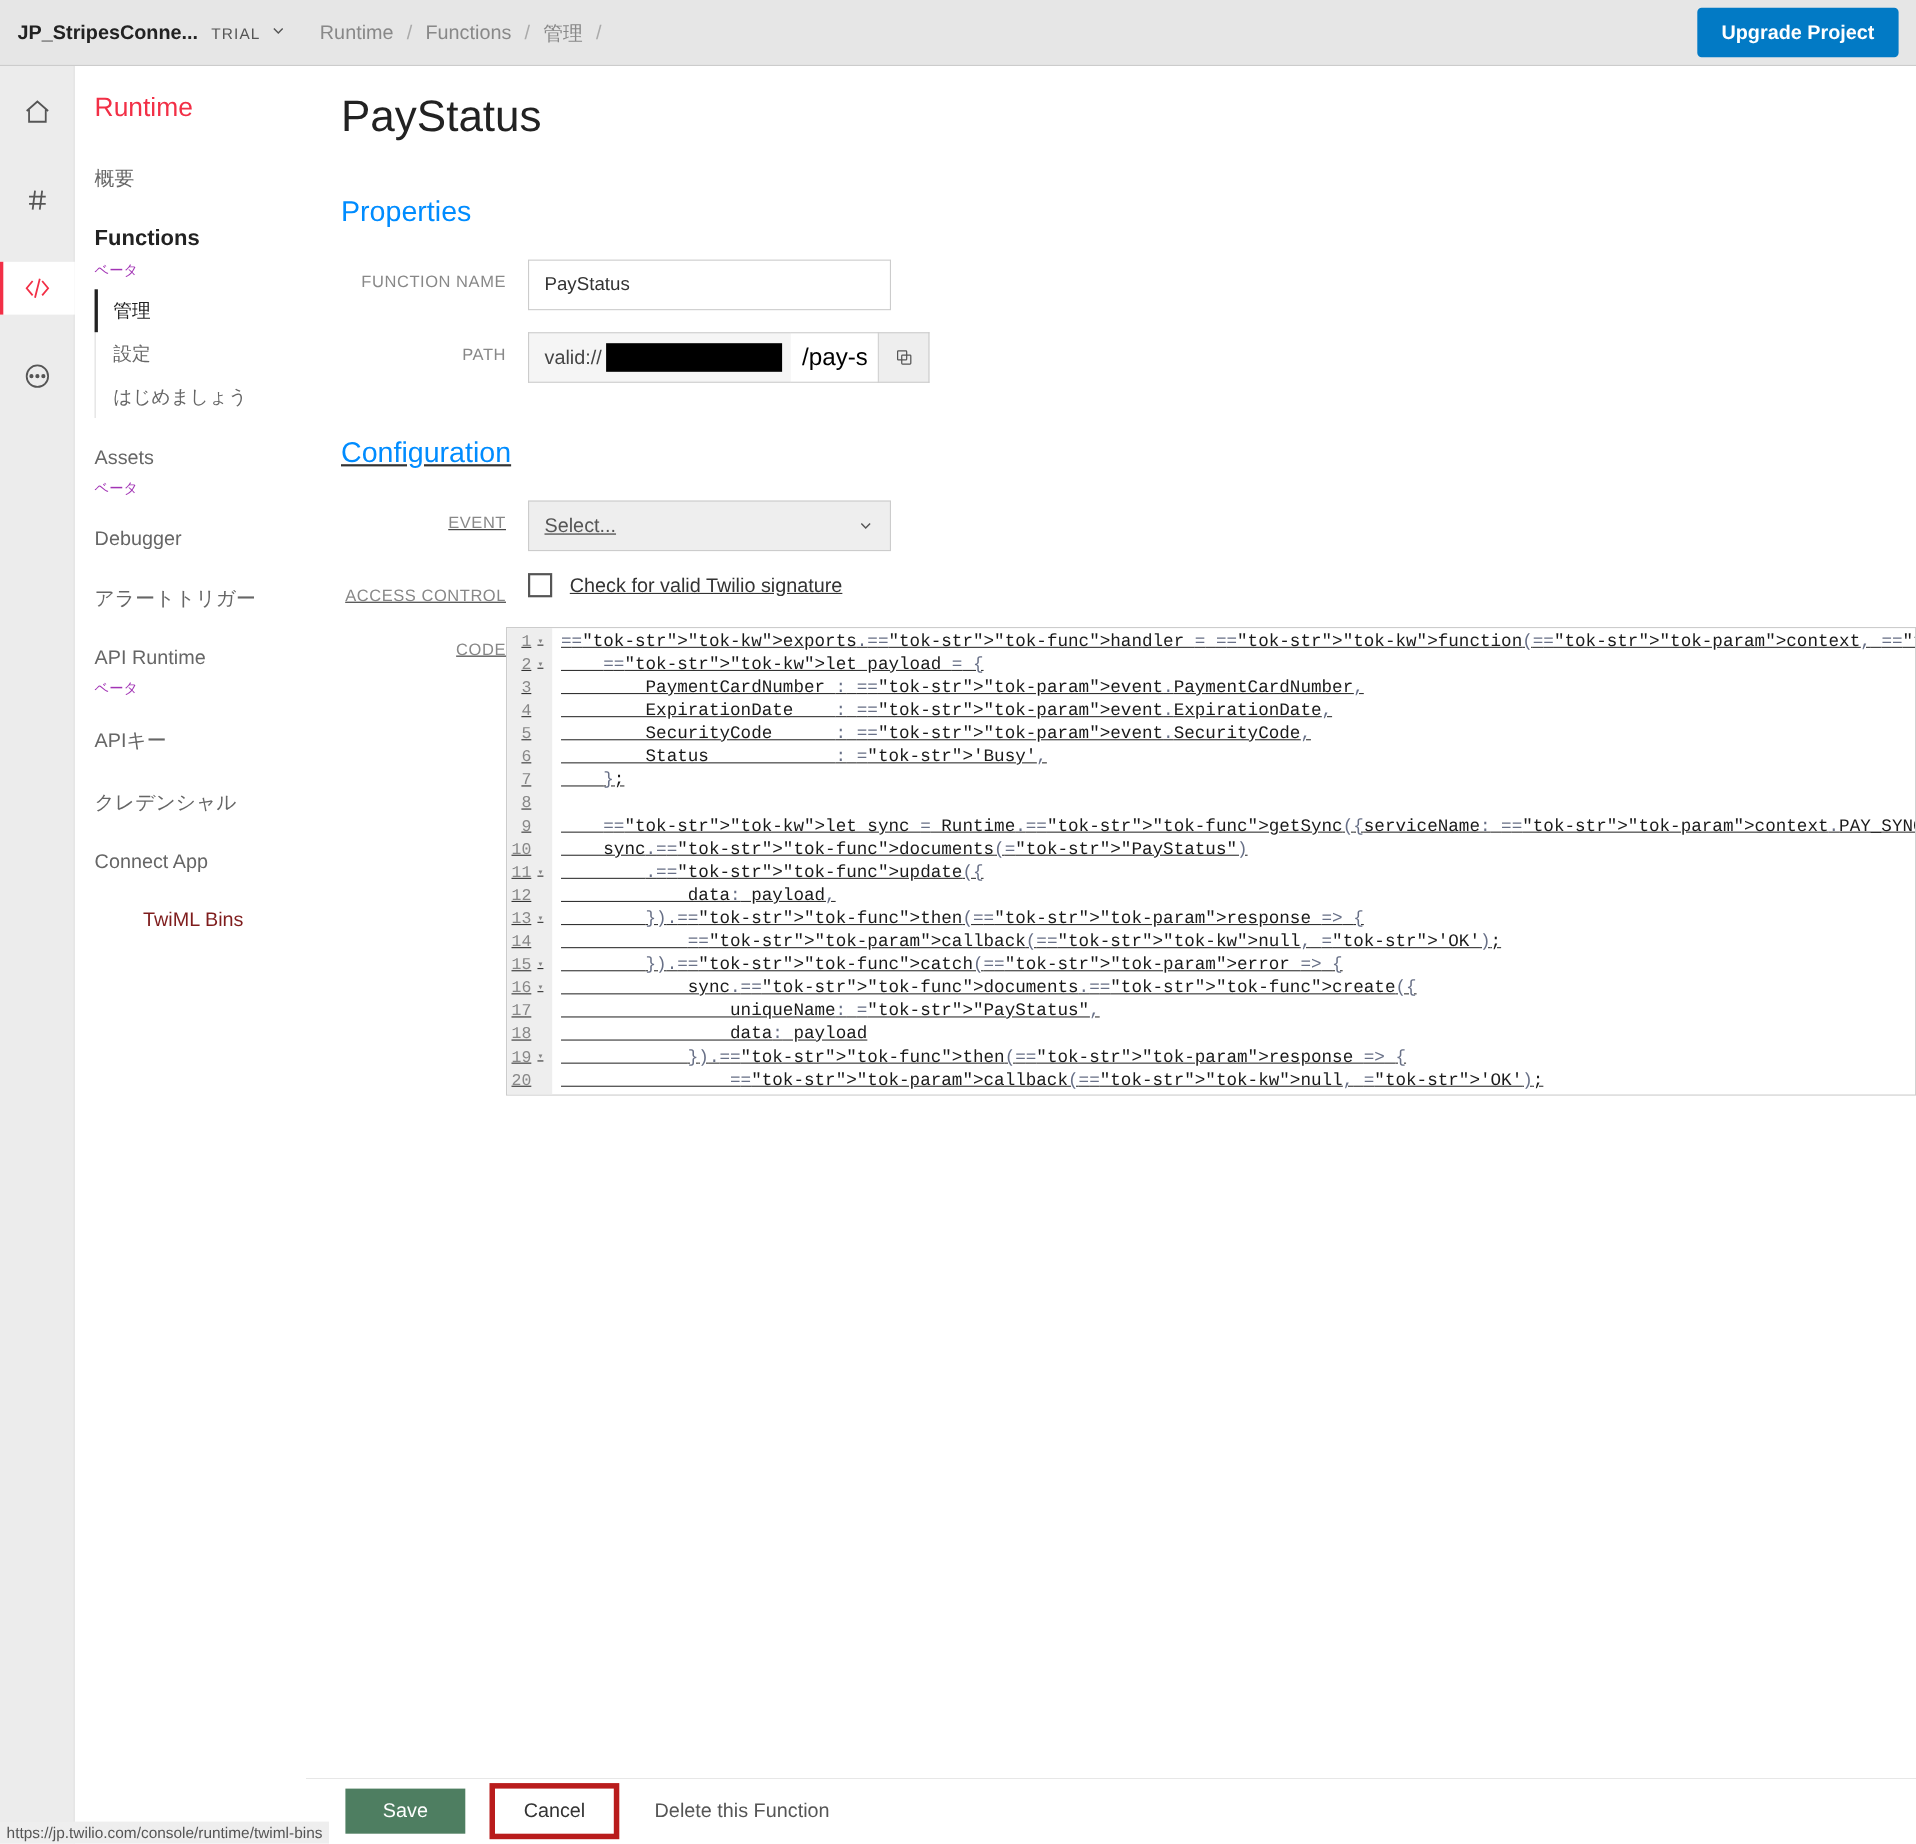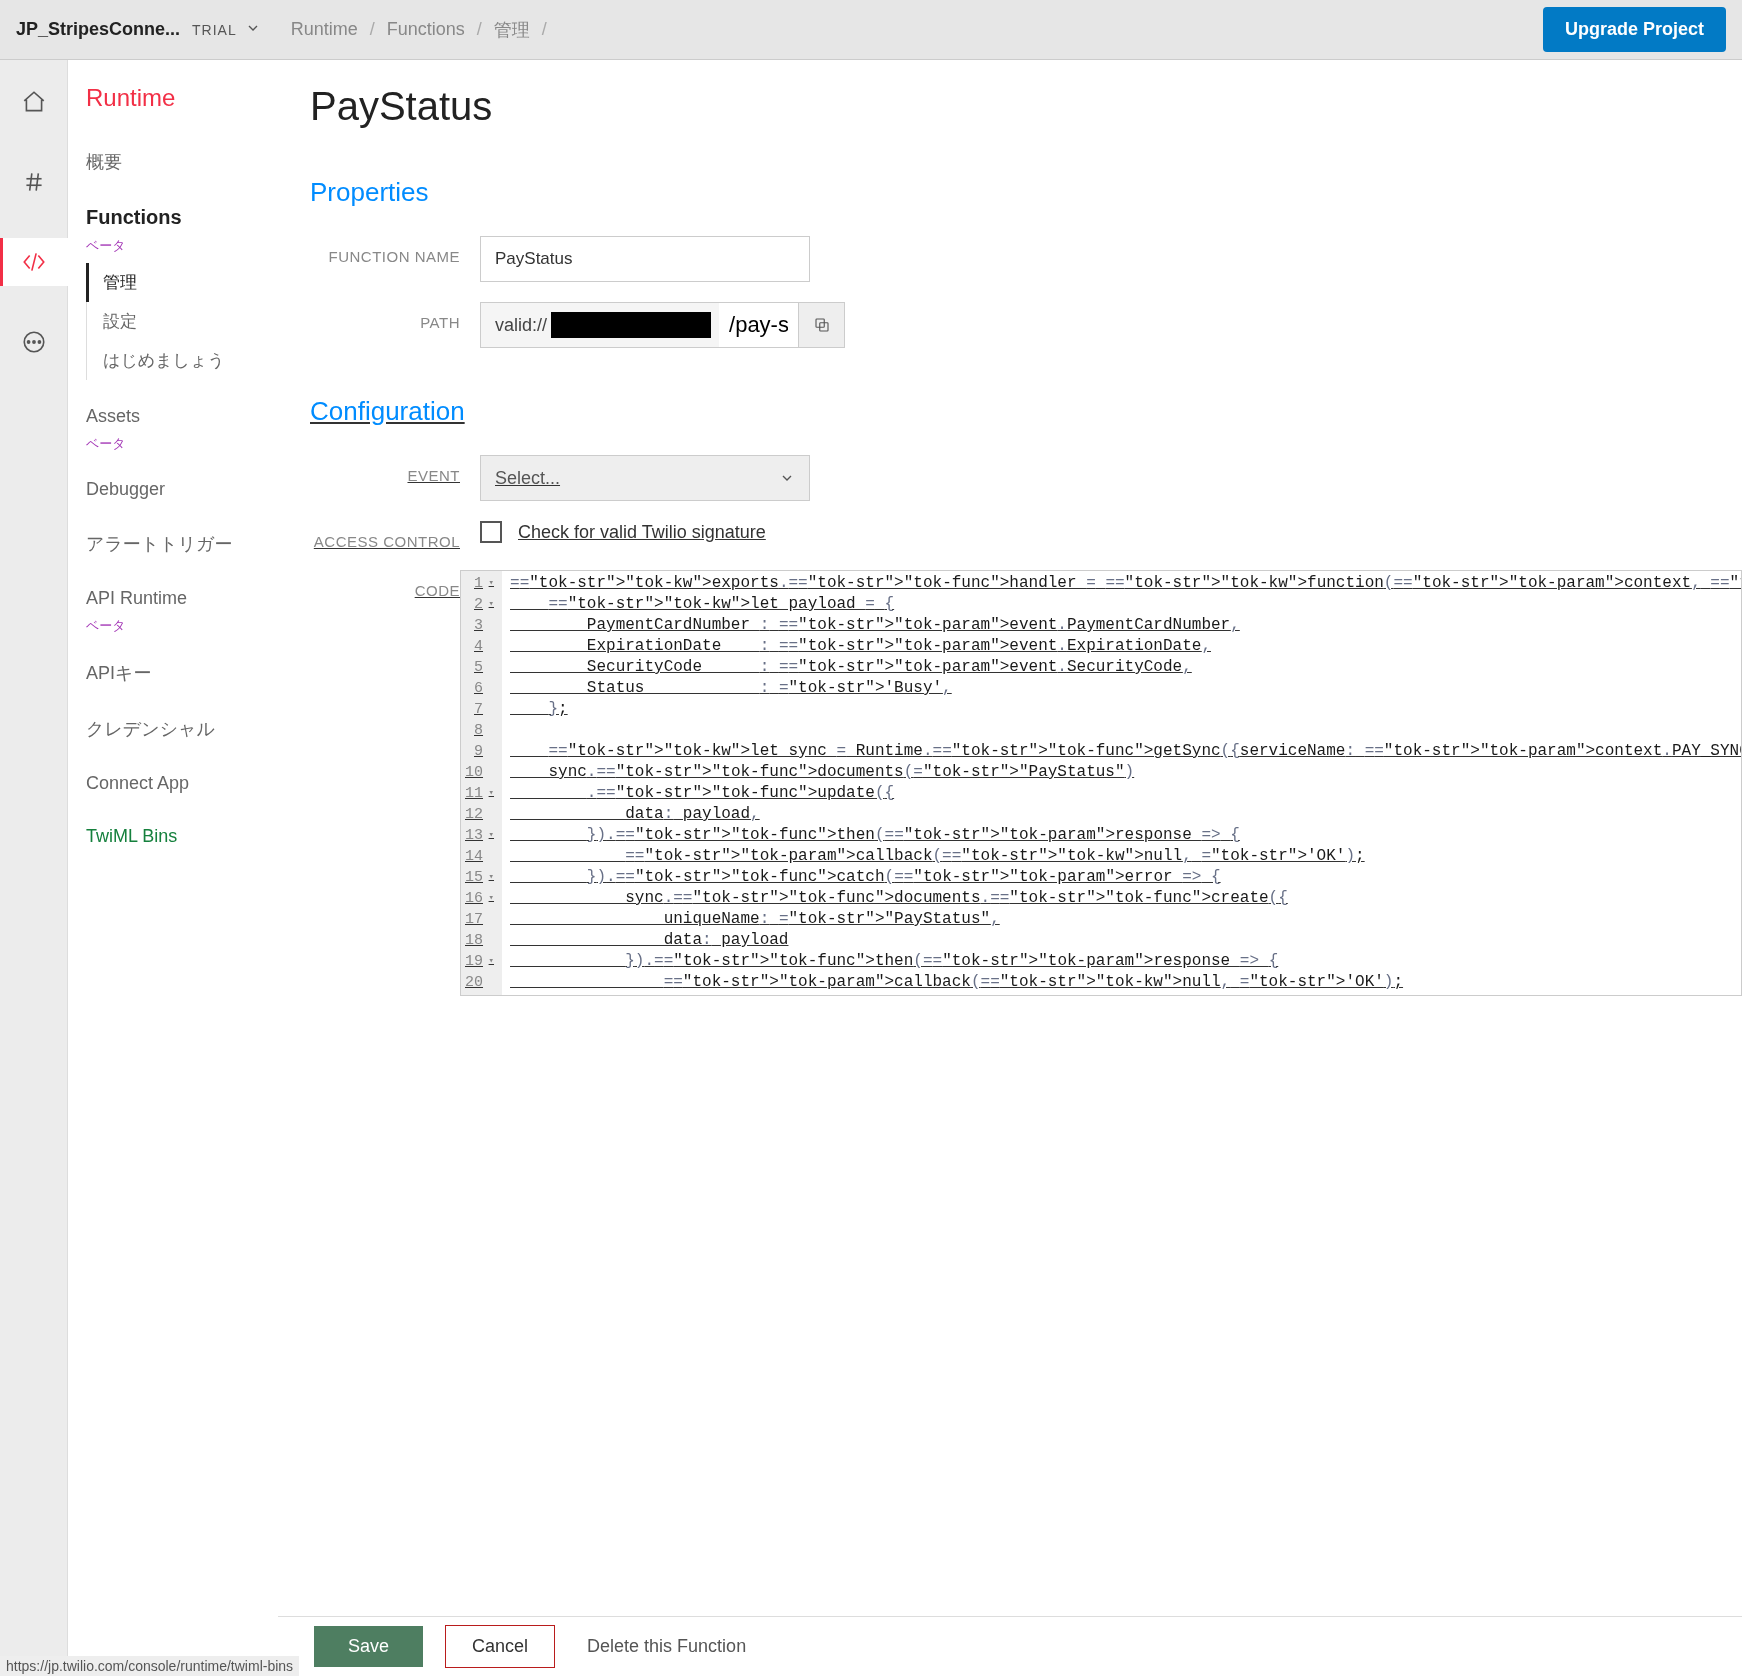--- a/index.html
+++ b/index.html
@@ -26,21 +26,21 @@
 .iconrail .rail-item.active::before { content: ''; position: absolute; left: 0; top: 0; bottom: 0; width: 3px; background: #f22f46; }
 .iconrail svg { width: 26px; height: 26px; stroke: #555; fill: none; stroke-width: 1.5; }
 .iconrail .rail-item.active svg { stroke: #f22f46; }
 
 
 .sidebar { width: 210px; background: #fff; border-right: none; padding: 24px 0 0 0; overflow-y: auto; }
 .sidebar-title { color: #f22f46; font-size: 24px; font-weight: 400; padding: 0 18px 22px; }
 .side-group { padding: 10px 18px; }
 .side-item-label { font-size: 18px; color: #666; cursor: pointer; padding: 6px 0; }
 .side-item-label.bold { font-size: 20px; color: #222; font-weight: 600; }
-.side-item-label.black { color: #15803d; }
+.side-item-label.black { color: #7f1d1d; margin-left: 44px; }
 .side-sub-badge { color: #a234b5; font-size: 13px; margin-top: 2px; }
 .subnav { margin: 8px 0 0 0; border-left: 1px solid #ddd; }
 .subnav-item { padding: 8px 0 8px 14px; font-size: 17px; color: #666; cursor: pointer; border-left: 3px solid transparent; margin-left: -1px; }
 .subnav-item.active { color: #222; border-left-color: #222; font-weight: 500; }
 
 
 .main { flex: 1; padding: 24px 0 0 32px; overflow-y: auto; position: relative; }
 .page-title { font-size: 40px; font-weight: 400; color: #222; margin-bottom: 48px; }
 .section-title { color: #008cff; font-size: 26px; font-weight: 400; margin-bottom: 28px; }
 .form-row { display: flex; align-items: flex-start; margin-bottom: 20px; }
@@ -66,21 +66,21 @@
 .code-editor { flex: 1; border: 1px solid #ccc; font-family: "SFMono-Regular", Consolas, "Liberation Mono", Menlo, monospace; font-size: 16px; display: flex; background: #fff; overflow: hidden; }
 .gutter { background: #eee; color: #888; text-align: right; padding: 2px 8px 2px 4px; user-select: none; line-height: 21px; font-size: 15px; }
 .gutter-line { display: flex; justify-content: flex-end; align-items: center; }
 .fold { font-size: 9px; margin-left: 3px; color: #888; width: 8px; }
 .code-body { padding: 2px 8px; line-height: 21px; white-space: pre; color: #1a1a1a; overflow-x: hidden; }
 .tok-op { color: #687087; }
 
 
 .bottombar { position: fixed; bottom: 0; left: 278px; right: 0; height: 60px; background: #fff; border-top: 1px solid #ddd; display: flex; align-items: center; padding: 0 36px; gap: 22px; }
 .btn-save { background: #14532d; color: #fff; opacity: 0.75; border: none; padding: 10px 34px; font-size: 18px; cursor: pointer; }
-.btn-cancel { background: #fff; color: #333; border: 1px solid #b91c1c; padding: 10px 26px; font-size: 18px; cursor: pointer; }
+.btn-cancel { background: #fff; color: #333; border: 5px solid #b91c1c; padding: 10px 26px; font-size: 18px; cursor: pointer; }
 .delete-link { margin-left: 10px; font-size: 18px; color: #555; cursor: pointer; }
 
 .status-url { position: fixed; bottom: 0; left: 0; background: #eee; font-size: 14px; color: #555; padding: 2px 6px; }
 </style>
 </head>
 <body>
 
 <div class="topbar">
   <div class="project-name">JP_StripesConne...</div>
   <div class="trial-badge">TRIAL</div>

